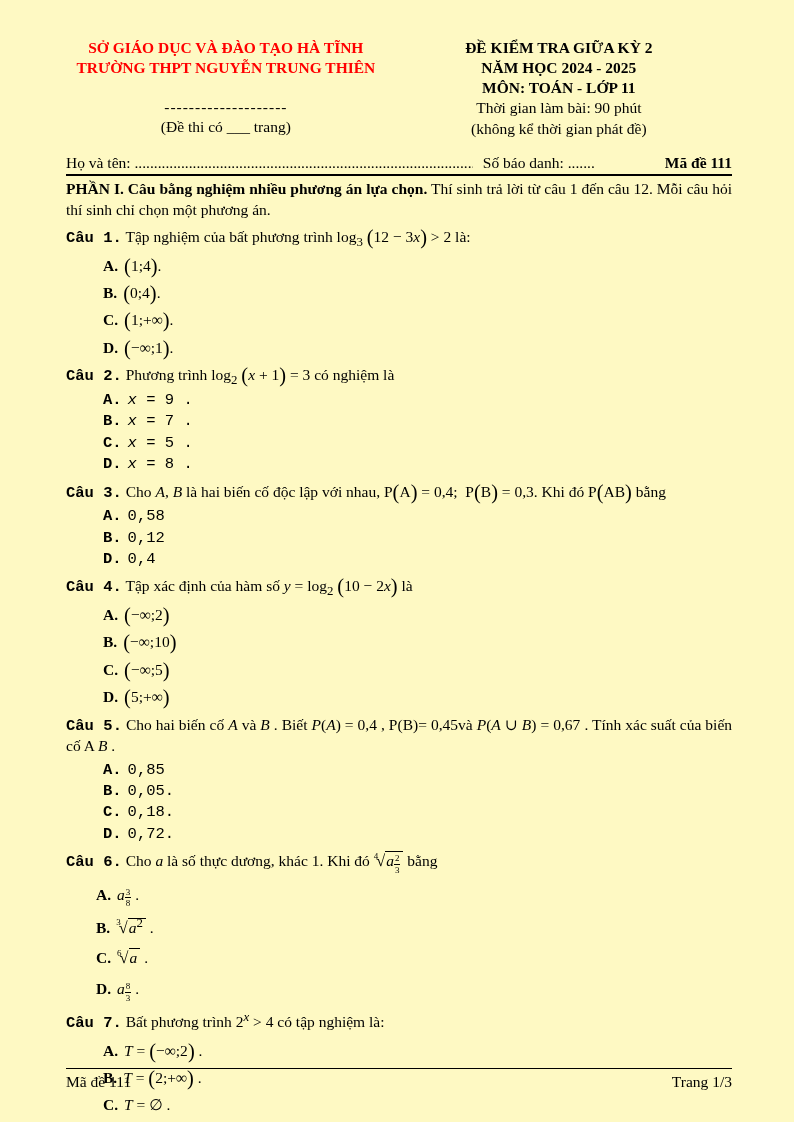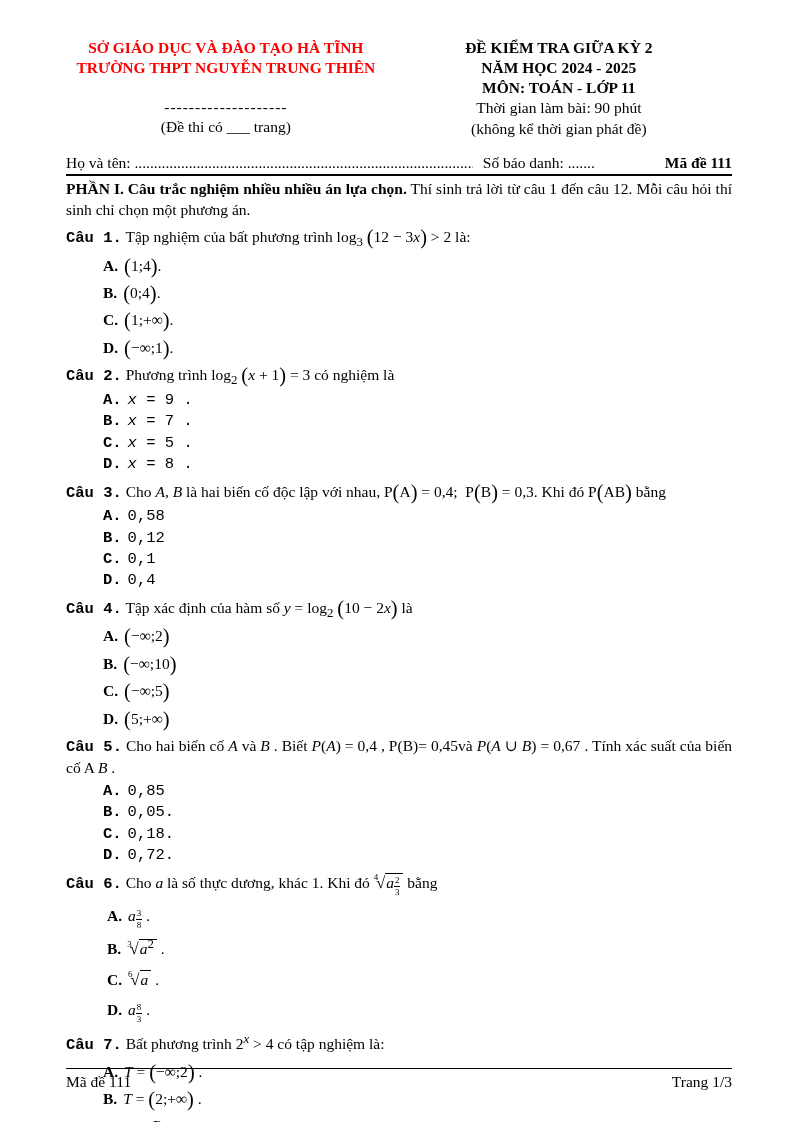--- a/index.html
+++ b/index.html
@@ -1,19 +1,19 @@
 <!DOCTYPE html>
 <html lang="vi"><head>
 <meta charset="utf-8">
 <style>
   html,body{margin:0;padding:0;background:#888;}
   .page{
     position:relative;
     width:794px;height:1122px;
-    background:#ffffff;
+    background:#fef9c3;
     margin:0 auto;
     font-family:"Liberation Serif","DejaVu Serif",serif;
     font-size:15.5px;line-height:1.32;color:#000;
     box-sizing:border-box;
     padding:38px 62px 0 66px;
     overflow:hidden;
   }
   
   .header{display:flex;}
   .h-left{width:48%;text-align:center;}
@@ -30,21 +30,21 @@
   .who .code{font-weight:bold;margin-left:12px;}
   .rule{border-bottom:2.5px solid #000;margin-top:1px;}
   
   .p1{text-align:justify;margin-top:3px;}
   .q{margin-top:7px;text-align:justify;}
   .qlabel{font-weight:bold;font-family:Liberation Mono, monospace;}
   .opts{margin-left:29px;margin-top:3px;}
   .opt{white-space:nowrap;}
   .sp-sm .opt{margin:1px 8px;font-family:Liberation Mono, monospace;}
   .sp-lg .opt{margin:7px 8px;}
-  .sp-xl .opt{margin:9px 12px;}
+  .sp-xl .opt{margin:9px 1px;}
   .olab{font-weight:bold;margin-right:6px;}
   
   i{font-family:inherit;}
   sub,sup{line-height:0;}
   .br{font-size:1.32em;line-height:0;vertical-align:-0.1em;}
   .sf{display:inline-flex;flex-direction:column;font-size:0.58em;line-height:1.18;
       text-align:center;vertical-align:0.55em;}
   .sf span:first-child{border-bottom:1px solid #000;padding:0 1px;}
   .rt{display:inline-block;white-space:nowrap;}
   .ix{font-size:0.58em;vertical-align:0.85em;margin-right:-2px;}
@@ -77,21 +77,21 @@
   </div>
 
   <div class="who">
     <span class="name"><span>Họ và tên:</span> <span>...............................................................................................</span></span>
     <span class="sbd"><span>Số báo danh:</span> <span>.......</span></span>
     <span class="code">Mã đề 111</span>
   </div>
   <div class="rule"></div>
 
   <div class="p1">
-    <span class="hb">PHẦN I. Câu trắc nghiệm nhiều nhiều án lựa chọn.</span><span> Thí sinh trả lời từ câu 1 đến câu 12. Mỗi câu hỏi thí sinh chỉ chọn một phương án.</span>
+    <span class="hb">PHẦN I. Câu bằng nghiệm nhiều phương án lựa chọn.</span><span> Thí sinh trả lời từ câu 1 đến câu 12. Mỗi câu hỏi thí sinh chỉ chọn một phương án.</span>
   </div>
 
   <div class="q">
     <span class="qlabel">Câu 1.</span>
     <span>Tập nghiệm của bất phương trình log<sub>3</sub> <span class="br">(</span>12 − 3<i>x</i><span class="br">)</span> &gt; 2 là:</span>
     <div class="opts sp-lg">
       <div class="opt"><span class="olab">A.</span><span><span class="br">(</span>1;4<span class="br">)</span>.</span></div>
       <div class="opt"><span class="olab">B.</span><span><span class="br">(</span>0;4<span class="br">)</span>.</span></div>
       <div class="opt"><span class="olab">C.</span><span><span class="br">(</span>1;+∞<span class="br">)</span>.</span></div>
       <div class="opt"><span class="olab">D.</span><span><span class="br">(</span>−∞;1<span class="br">)</span>.</span></div>
@@ -108,21 +108,20 @@
       <div class="opt"><span class="olab">D.</span><span><i>x</i> = 8 .</span></div>
     </div>
   </div>
 
   <div class="q">
     <span class="qlabel">Câu 3.</span>
     <span>Cho <i>A</i>, <i>B</i> là hai biến cố độc lập với nhau, P<span class="br">(</span>A<span class="br">)</span> = 0,4;&nbsp; P<span class="br">(</span>B<span class="br">)</span> = 0,3. Khi đó P<span class="br">(</span>AB<span class="br">)</span> bằng</span>
     <div class="opts sp-sm">
       <div class="opt"><span class="olab">A.</span><span>0,58</span></div>
       <div class="opt"><span class="olab">B.</span><span>0,12</span></div>
-      <div class="opt"><span class="olab">C.</span><span>0,1</span></div>
       <div class="opt"><span class="olab">D.</span><span>0,4</span></div>
     </div>
   </div>
 
   <div class="q">
     <span class="qlabel">Câu 4.</span>
     <span>Tập xác định của hàm số <i>y</i> = log<sub>2</sub> <span class="br">(</span>10 − 2<i>x</i><span class="br">)</span> là</span>
     <div class="opts sp-lg">
       <div class="opt"><span class="olab">A.</span><span><span class="br">(</span>−∞;2<span class="br">)</span></span></div>
       <div class="opt"><span class="olab">B.</span><span><span class="br">(</span>−∞;10<span class="br">)</span></span></div>

